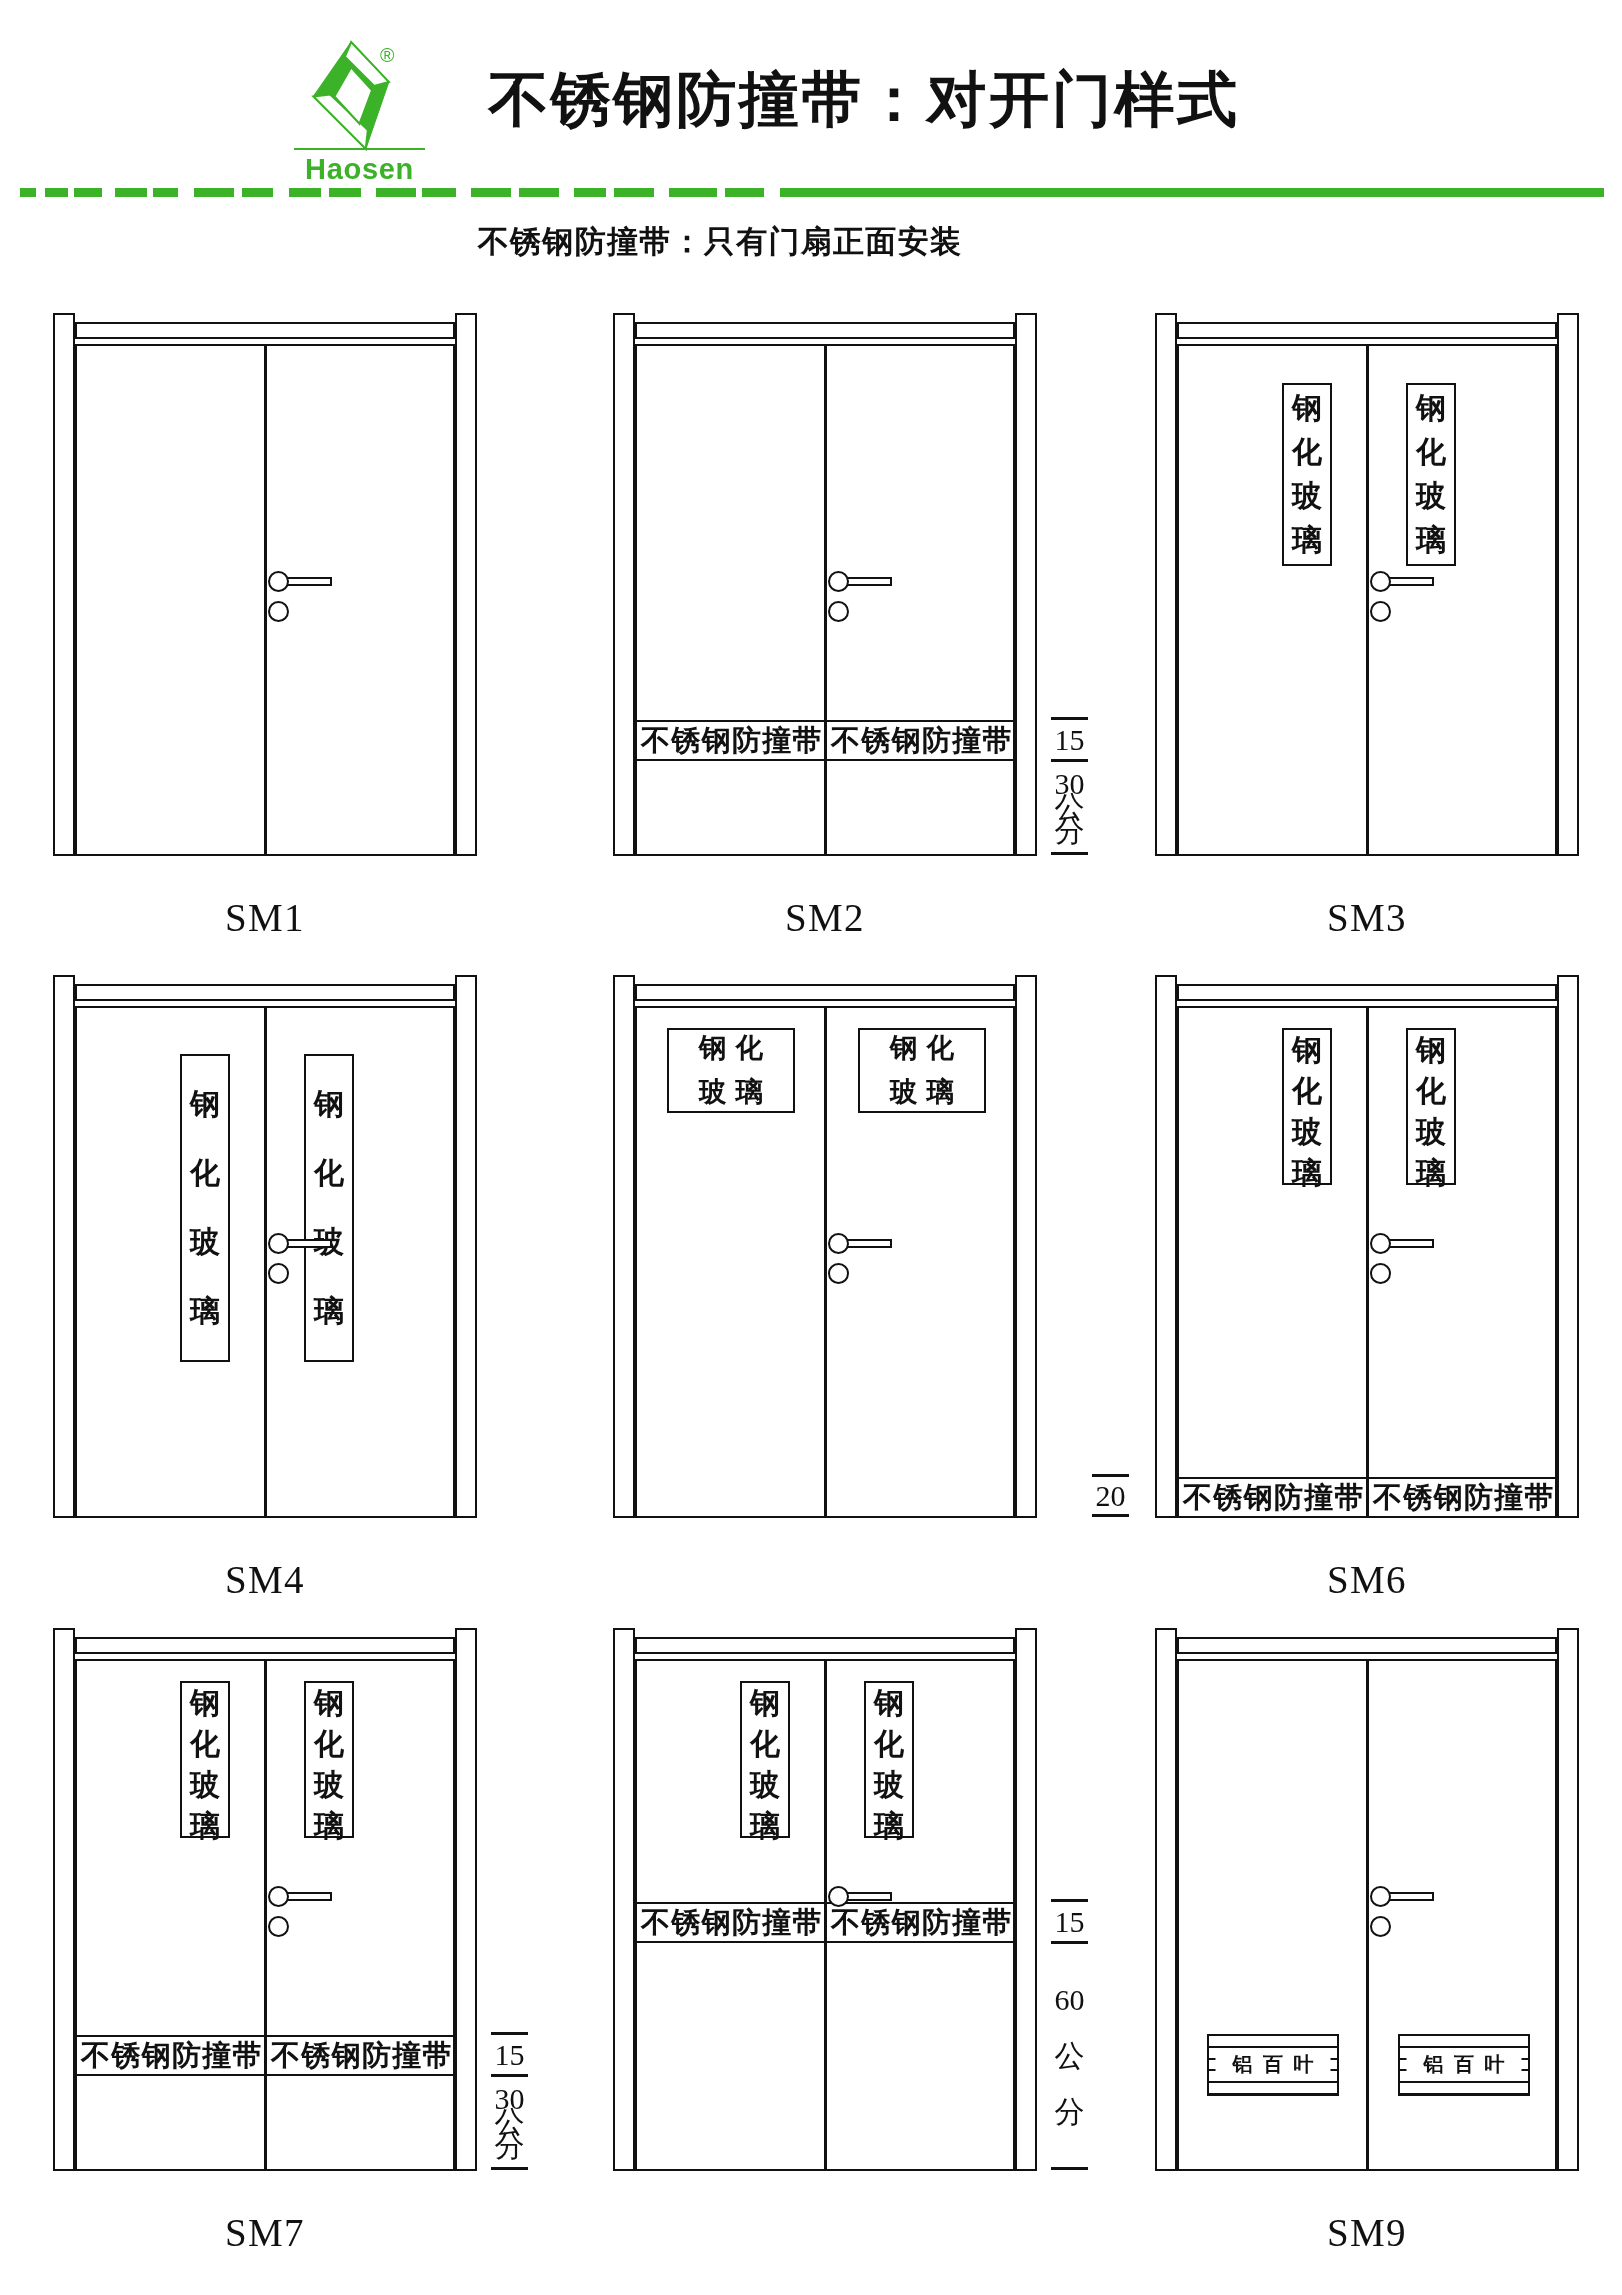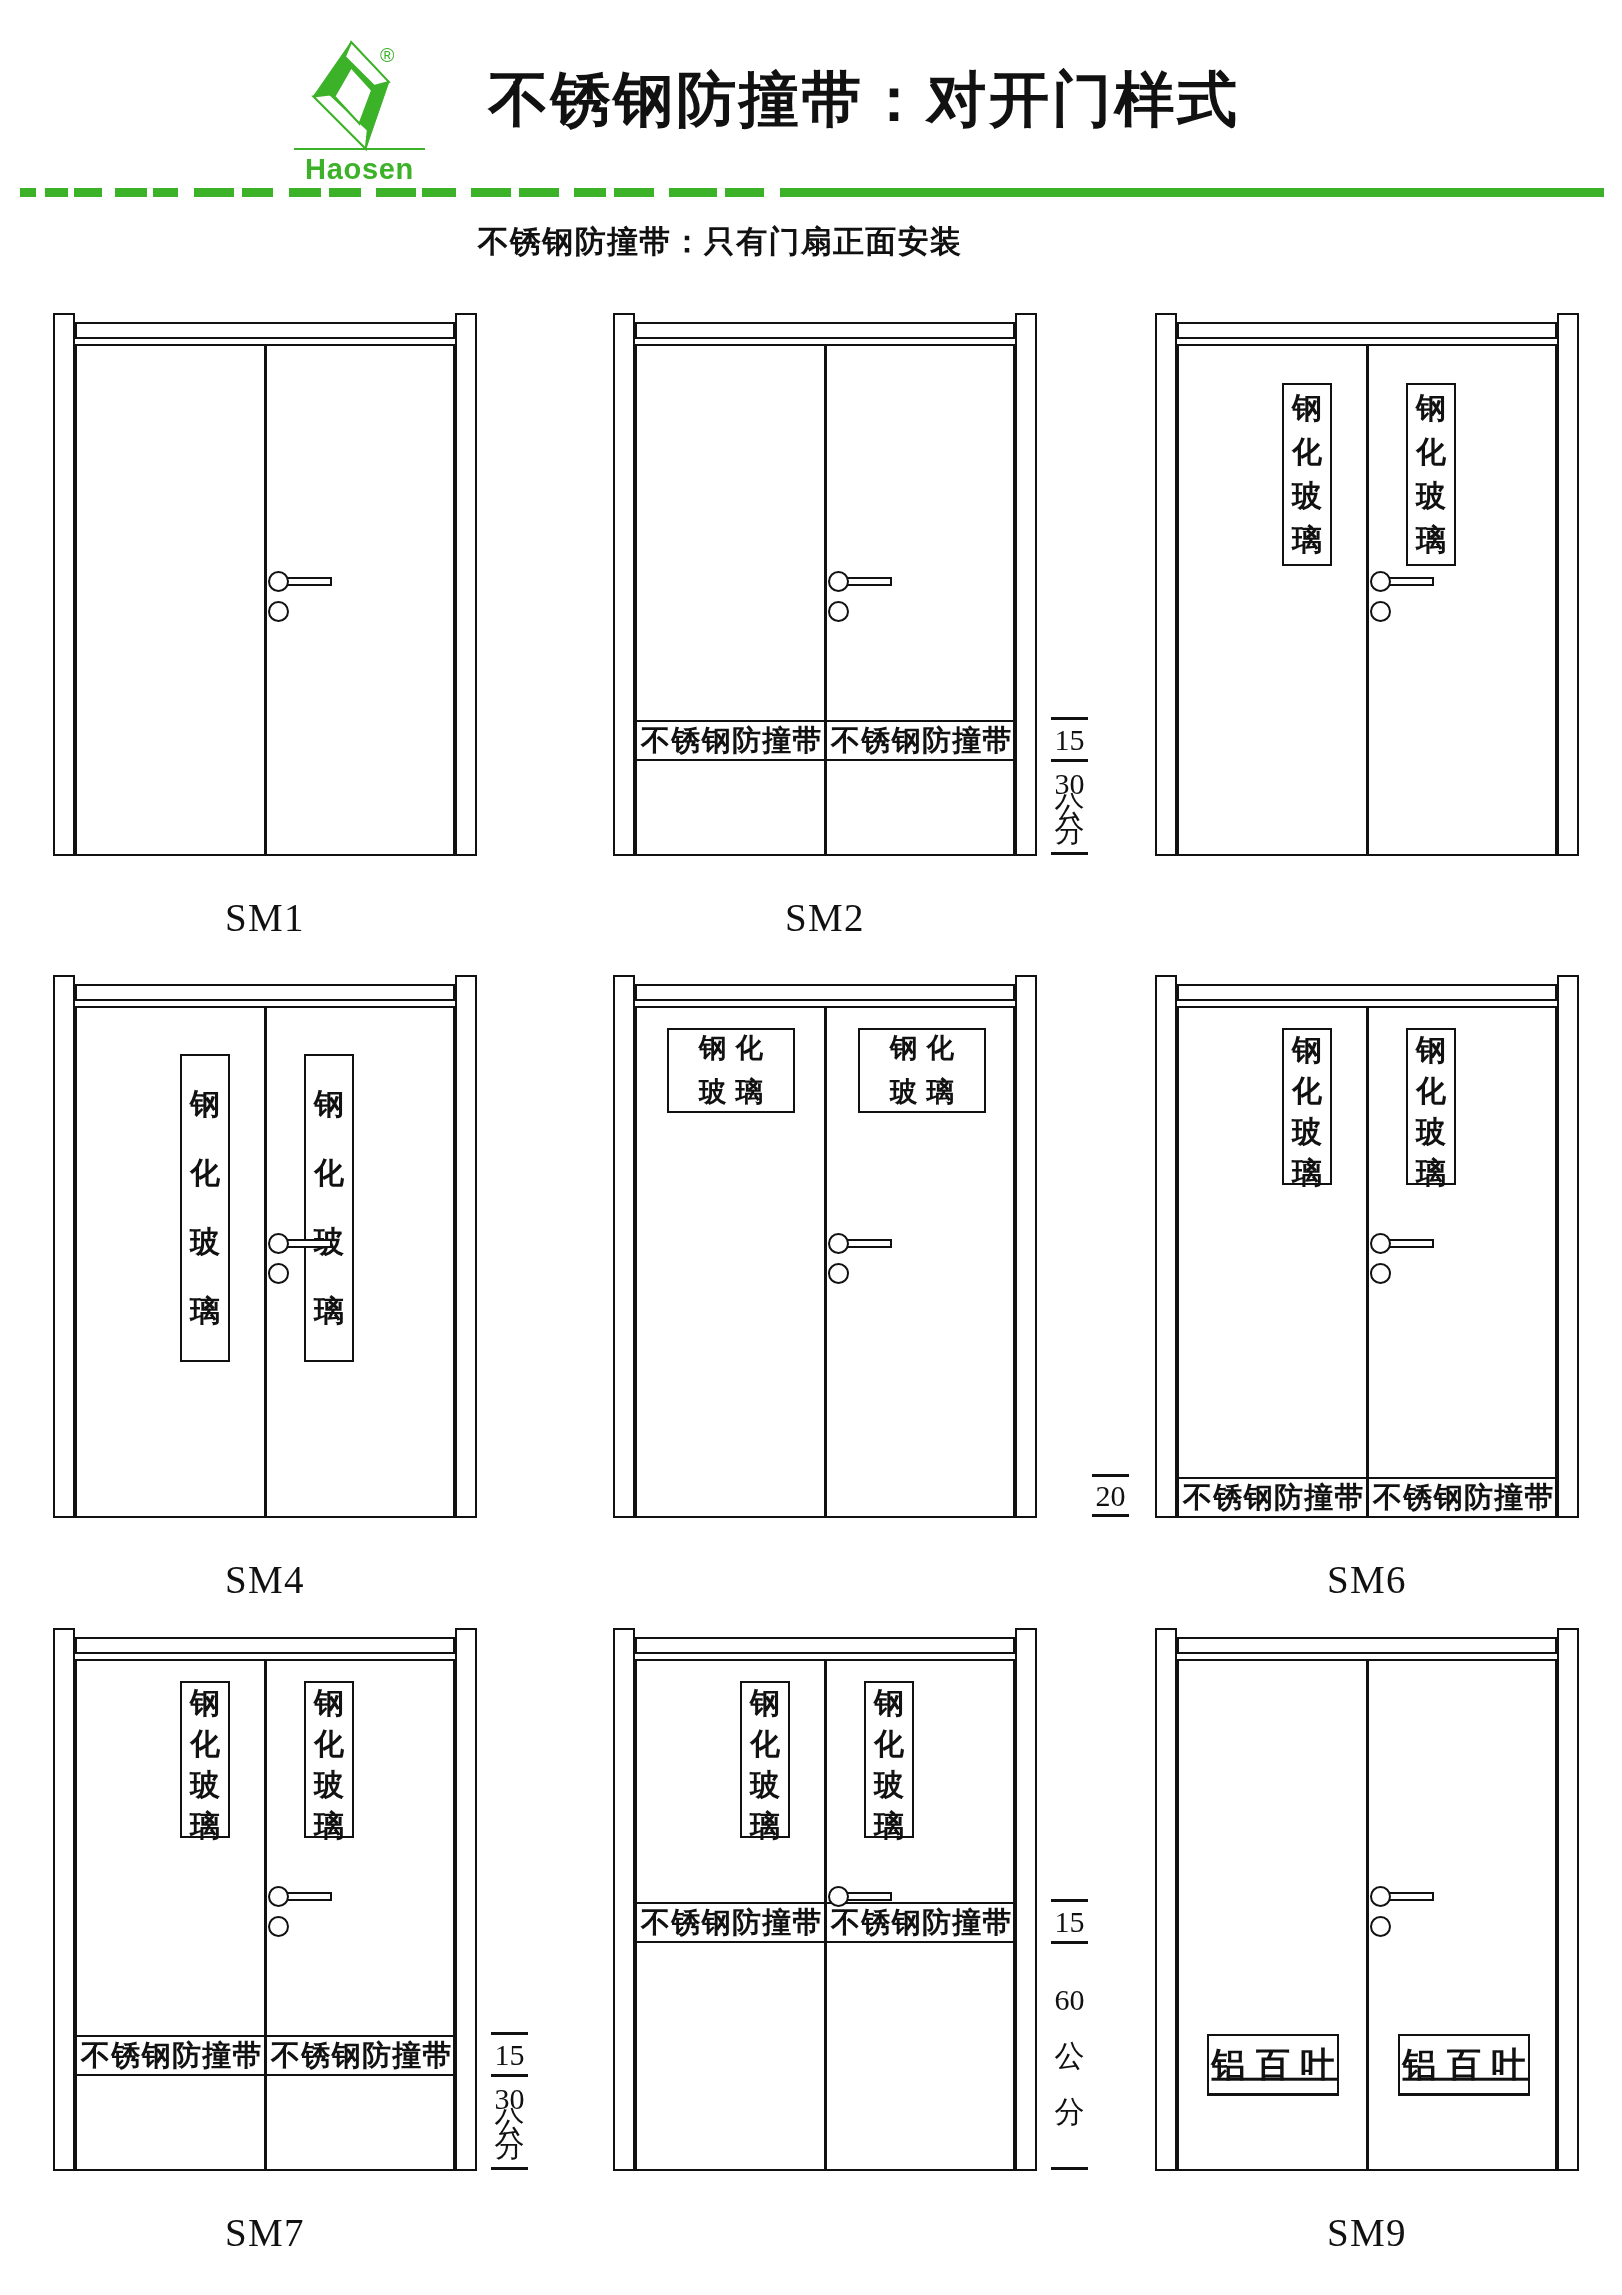--- a/index.html
+++ b/index.html
@@ -43,22 +43,22 @@
   .glass  { border:2px solid #111; background:#fff; display:flex; z-index:2; }
   .glass.vertical { flex-direction:column; justify-content:space-evenly; align-items:center;
                     font-size:30px; font-weight:bold; }
   .glass.box { flex-direction:column; justify-content:center; align-items:center; gap:7.9px;
                font-size:27.5px; font-weight:bold; }
   .glass.box .row { position:static; letter-spacing:9.2px; text-indent:9.2px; }
   .glass.louver { overflow:hidden; }
   .slats { position:absolute; left:0; top:0; right:0; bottom:0;
            background:repeating-linear-gradient(to bottom, transparent 0 9.8px, #111 9.8px 11.8px); }
   .louver-label { position:absolute; left:50%; top:50%; transform:translate(-50%,-50%);
-                  background:#fff; padding:1.3px 6.5px; font-size:34px; font-weight:bold;
-                  letter-spacing:10.5px; text-indent:10.5px; white-space:nowrap;text-decoration:underline; }
+                  background:#fff; padding:1.3px 6.5px; font-size:20px; font-weight:bold;
+                  letter-spacing:10.5px; text-indent:10.5px; white-space:nowrap; }
   .band { left:0; width:380px; height:41px; border-top:2px solid #111; border-bottom:2px solid #111;
           display:flex; z-index:2; }
   .band .cell { position:static; flex:1; display:flex; align-items:center; justify-content:center;
                 font-size:29px; font-weight:bold; letter-spacing:1.3px; white-space:nowrap; }
   .door-label { left:0; top:582px; width:424px; text-align:center; font-size:39px; letter-spacing:1.3px; }
   .dims { top:0; width:85px; height:100%; }
   .tick { width:37px; height:2.6px; background:#111; left:9.2px; }
   .dimtxt { left:0; width:55px; text-align:center; font-size:30px; height:35px; line-height:35px; white-space:nowrap; }
 </style>
 </head>
@@ -133,20 +133,21 @@
         <div class="glass vertical" style="left: 227px; top: 37px; width: 50px; height: 183px;">
           <span style="position: static;">钢</span>
           <span style="position: static;">化</span>
           <span style="position: static;">玻</span>
           <span style="position: static;">璃</span>
         </div>
         <div class="ring" style="left: 191px; top: 225px;"></div>
         <div class="lever" style="left: 199px; top: 231px;"></div>
         <div class="cyl" style="left: 191px; top: 255px;"></div>
       </div>
+      <div class="door-label">SM3</div>
     </div>
     <div class="door" style="left: 53px; top: 975px; width: 424px; height: 543px;">
       <div class="post" style="left: 0px;"></div>
       <div class="post" style="left: 402px;"></div>
       <div class="lintel"></div>
       <div class="area">
         <div class="divider"></div>
         <div class="glass vertical" style="left: 103px; top: 46px; width: 50px; height: 308px;">
           <span style="position: static;">钢</span>
           <span style="position: static;">化</span>

